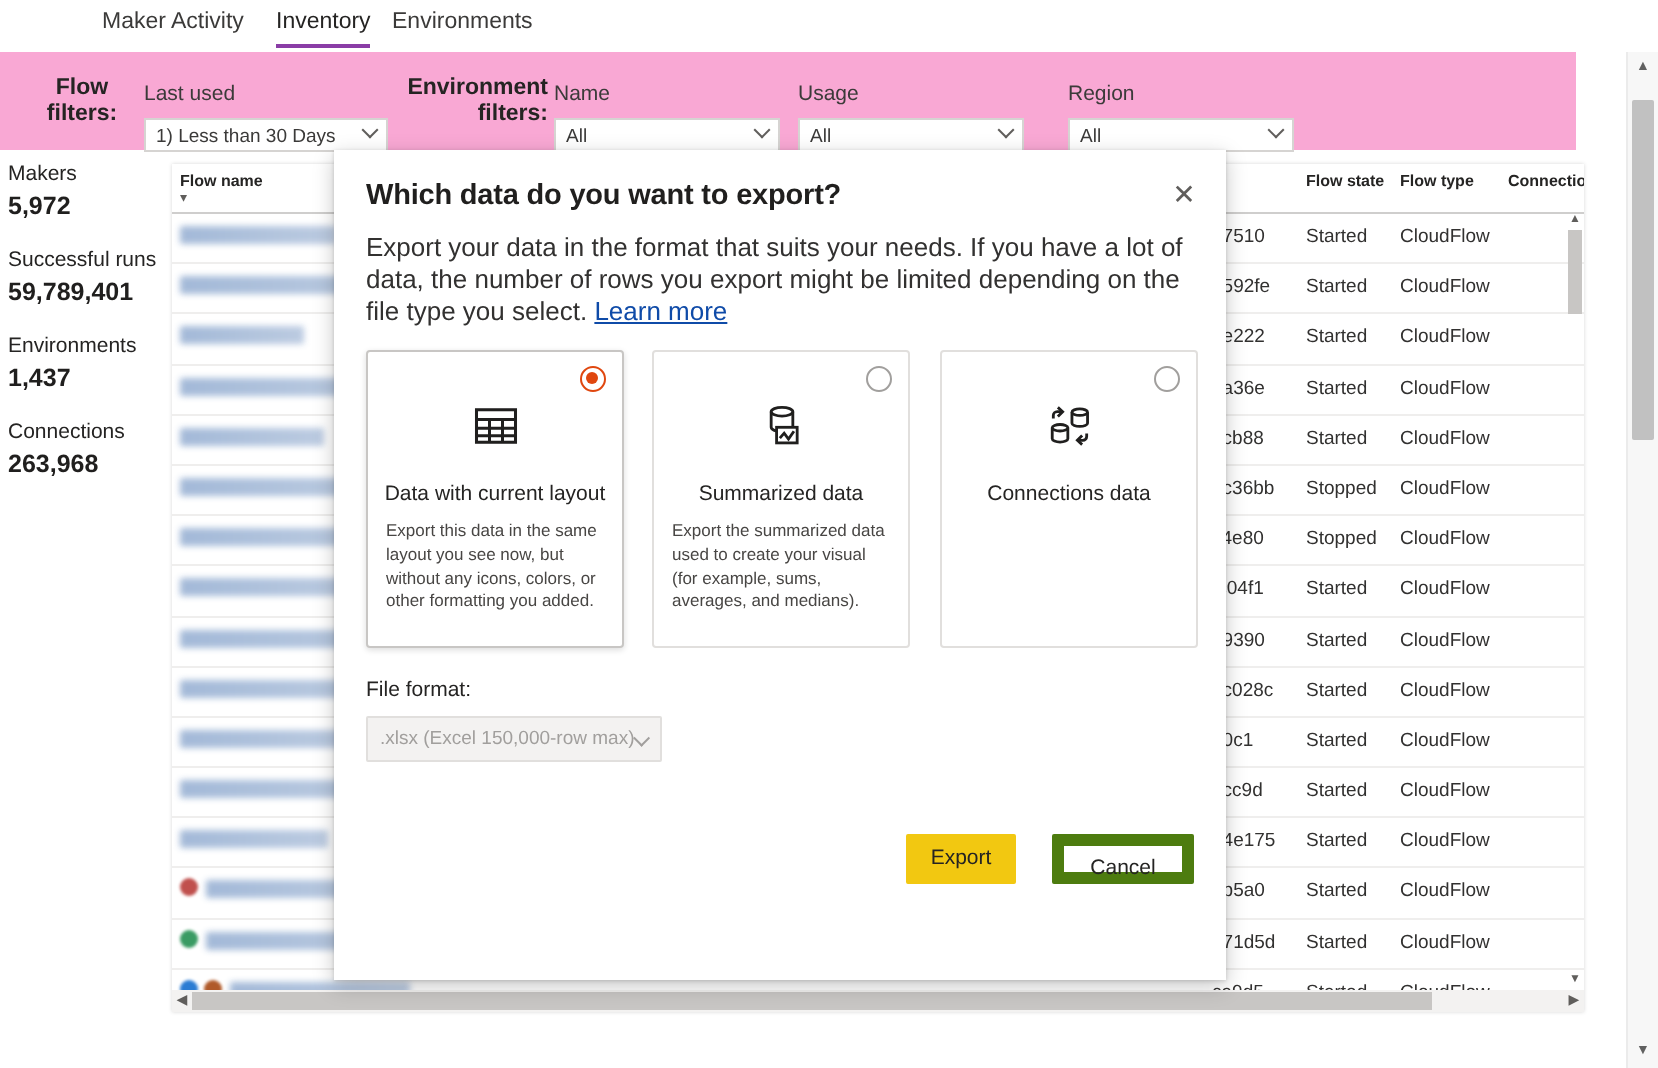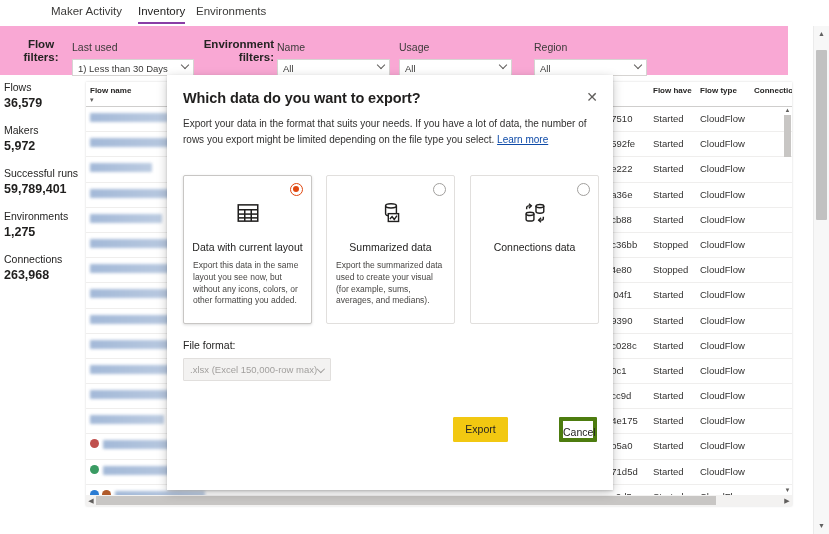--- a/index.html
+++ b/index.html
@@ -73,21 +73,21 @@
                   font-size:7px;line-height:16px;color:#606060;}
 
   
   .scrim{position:absolute;left:0;top:0;width:829px;height:534px;background:transparent;}
   .dialog{position:absolute;left:167px;top:75px;width:446px;height:415px;background:#fff;
           box-shadow:0 3.2px 10px rgba(0,0,0,.22),0 0.6px 2px rgba(0,0,0,.16);}
   .dlg-title{position:absolute;left:16px;top:13px;font-size:14.5px;color:#201f1e;
              font-weight:600;line-height:20px;letter-spacing:-0.1px;}
   .dlg-close{position:absolute;right:8px;top:9px;width:26px;height:26px;
              font-size:14px;color:#605e5c;text-align:center;line-height:26px;cursor:pointer;}
-  .dlg-sub{position:absolute;left:16px;top:41px;width:414px;font-size:10px;
+  .dlg-sub{position:absolute;left:16px;top:41px;width:414px;font-size:13px;
            color:#323130;line-height:16px;}
   .dlg-sub a{color:#0f4ba8;text-decoration:underline;}
 
   .cards{position:absolute;left:16px;top:100px;width:416px;height:149px;}
   .card{position:absolute;top:0;width:129px;height:149px;box-sizing:border-box;
         background:#fff;border:1px solid #e1dfdd;border-radius:2px;cursor:pointer;}
   .card.sel{border:1px solid #c8c6c4;box-shadow:0 1px 3px rgba(0,0,0,.14);}
   .radio{position:absolute;right:8px;top:7px;width:13px;height:13px;border-radius:50%;
          border:1.3px solid #a19f9d;box-sizing:border-box;}
   .radio.on{border-color:#e0470f;}
@@ -103,21 +103,21 @@
   .fmt-select{position:absolute;left:16px;top:283px;width:148px;height:23px;box-sizing:border-box;
               background:#f3f2f1;border:1px solid #e1dfdd;border-radius:1px;
               font-size:9.5px;color:#a19f9d;line-height:21px;padding-left:6px;white-space:nowrap;}
   .fmt-select .chev2{position:absolute;right:5px;top:7px;width:8px;height:8px;}
   .chev2:before{content:"";display:block;width:4.6px;height:4.6px;margin:0 auto;
       border-right:1.2px solid #a19f9d;border-bottom:1.2px solid #a19f9d;transform:rotate(45deg);}
 
   .btn{position:absolute;top:342px;height:25px;box-sizing:border-box;font-size:10.5px;
        line-height:23px;text-align:center;cursor:pointer;border-radius:1px;}
   .btn-primary{right:105px;width:55px;background:#f2c811;border:1px solid #f2c811;color:#252423;}
-  .btn-secondary{right:16px;width:38px;background:#fff;border:4px solid #4d7c0f;color:#252423;}
+  .btn-secondary{right:16px;width:71px;background:#fff;border:6px solid #4d7c0f;color:#252423;}
 </style>
 </head>
 <body>
 
 <div id="app">
 
   <div class="tabstrip">
     <div class="tab" style="left:6px;margin-top:24px;">Usage</div>
     <div class="tab" style="left:51px;">Maker Activity</div>
     <div class="tab active" style="left:138px;text-align:right;">Inventory</div>
@@ -163,46 +163,42 @@
       <div class="flabel" style="position:absolute;top:-18px;left:0;">Region</div>
       <div class="fselect" style="width:113px;">
         <span>All</span>
         <span class="chev"></span>
       </div>
     </div>
   </div>
 
   <div class="stats">
     <div class="stat">
-      <div class="lbl">Flows</div>
-      <div class="val">36,579</div>
-    </div>
-    <div class="stat">
       <div class="lbl">Makers</div>
       <div class="val">5,972</div>
     </div>
     <div class="stat">
       <div class="lbl">Successful runs</div>
       <div class="val">59,789,401</div>
     </div>
     <div class="stat">
       <div class="lbl">Environments</div>
-      <div class="val">1,275</div>
+      <div class="val">1,437</div>
     </div>
     <div class="stat">
       <div class="lbl">Connections</div>
       <div class="val">263,968</div>
     </div>
   </div>
 
   <div class="tablewrap">
     <div class="thead">
       <div class="th" style="left:4px;">Flow name</div>
       <div class="th sub" style="left:4px;top:13px;font-size:7px;color:#605e5c;">▾</div>
-      <div class="th" style="left:567px;">Flow have</div>
+      <div class="th" style="left:567px;">Flow state</div>
       <div class="th" style="left:614px;">Flow type</div>
       <div class="th" style="left:668px;">Connections</div>
 
     </div>
 
     <div class="rows" id="table-rows">
         <div class="trow">
           <span class="blurname" style="left: 4px; width: 78px;"></span>
           <span class="cid" style="left: 520px;">37510</span>
           <span class="cell" style="left: 567px;">Started</span>

